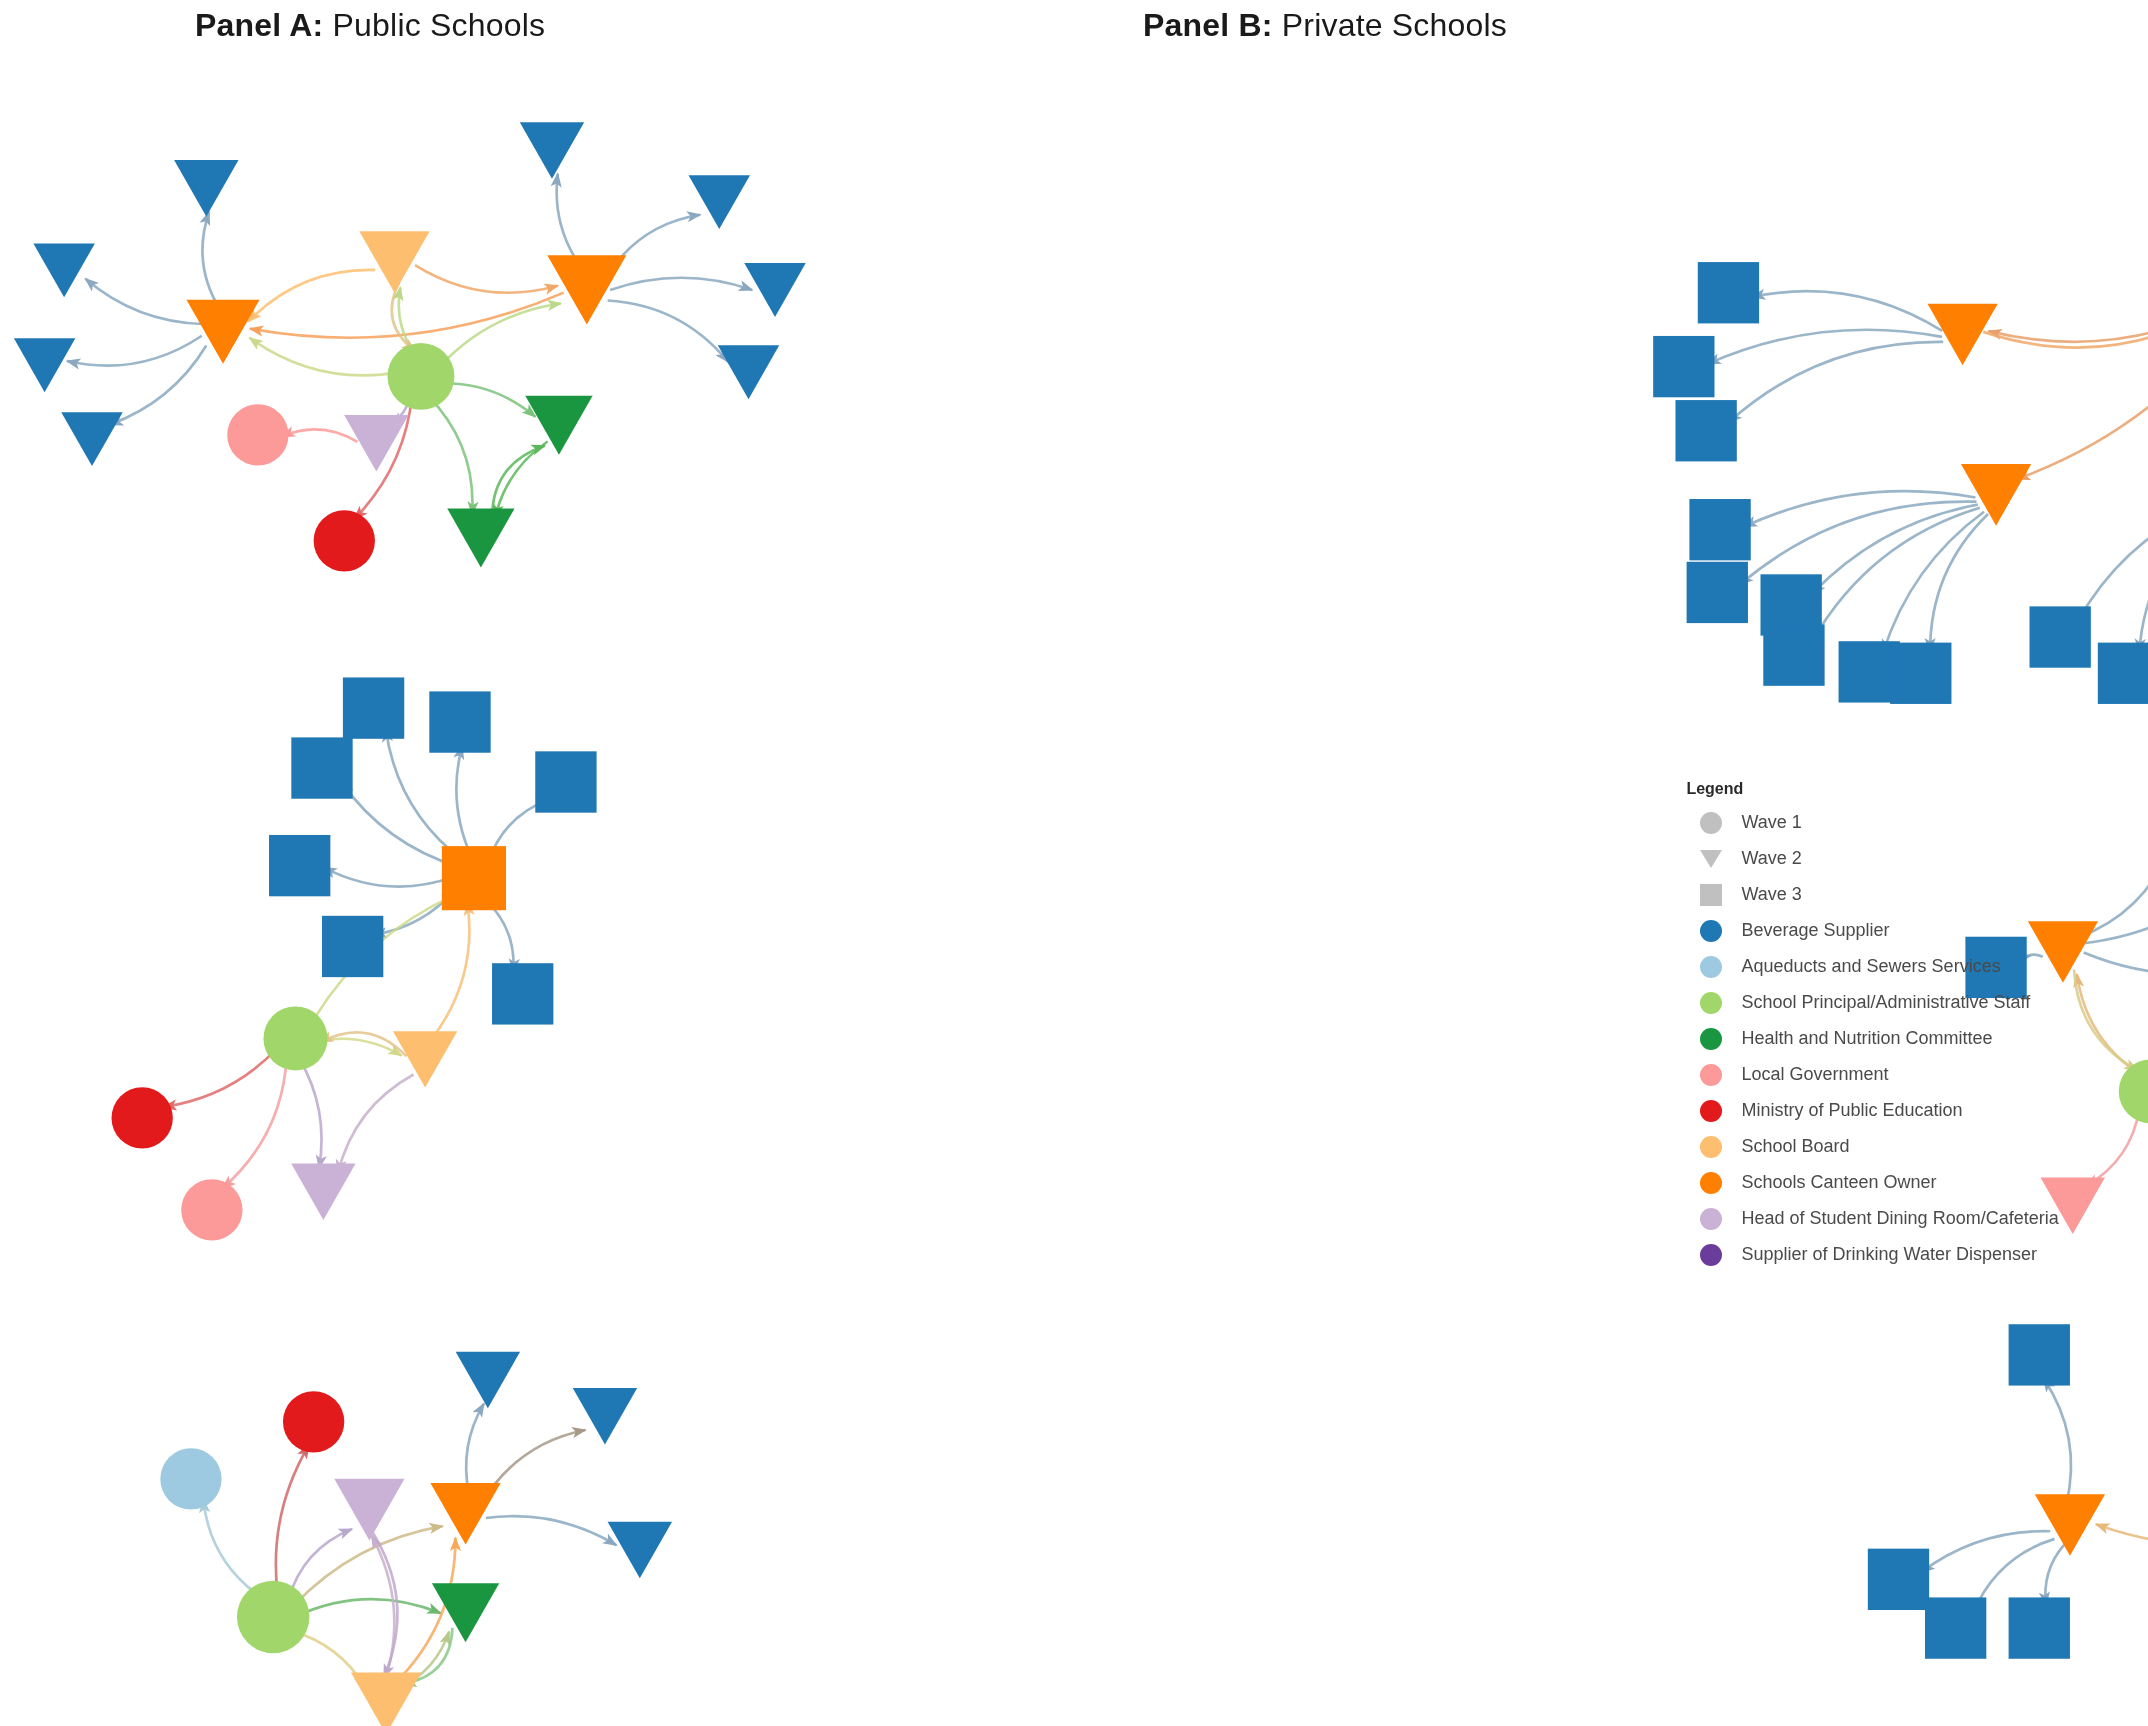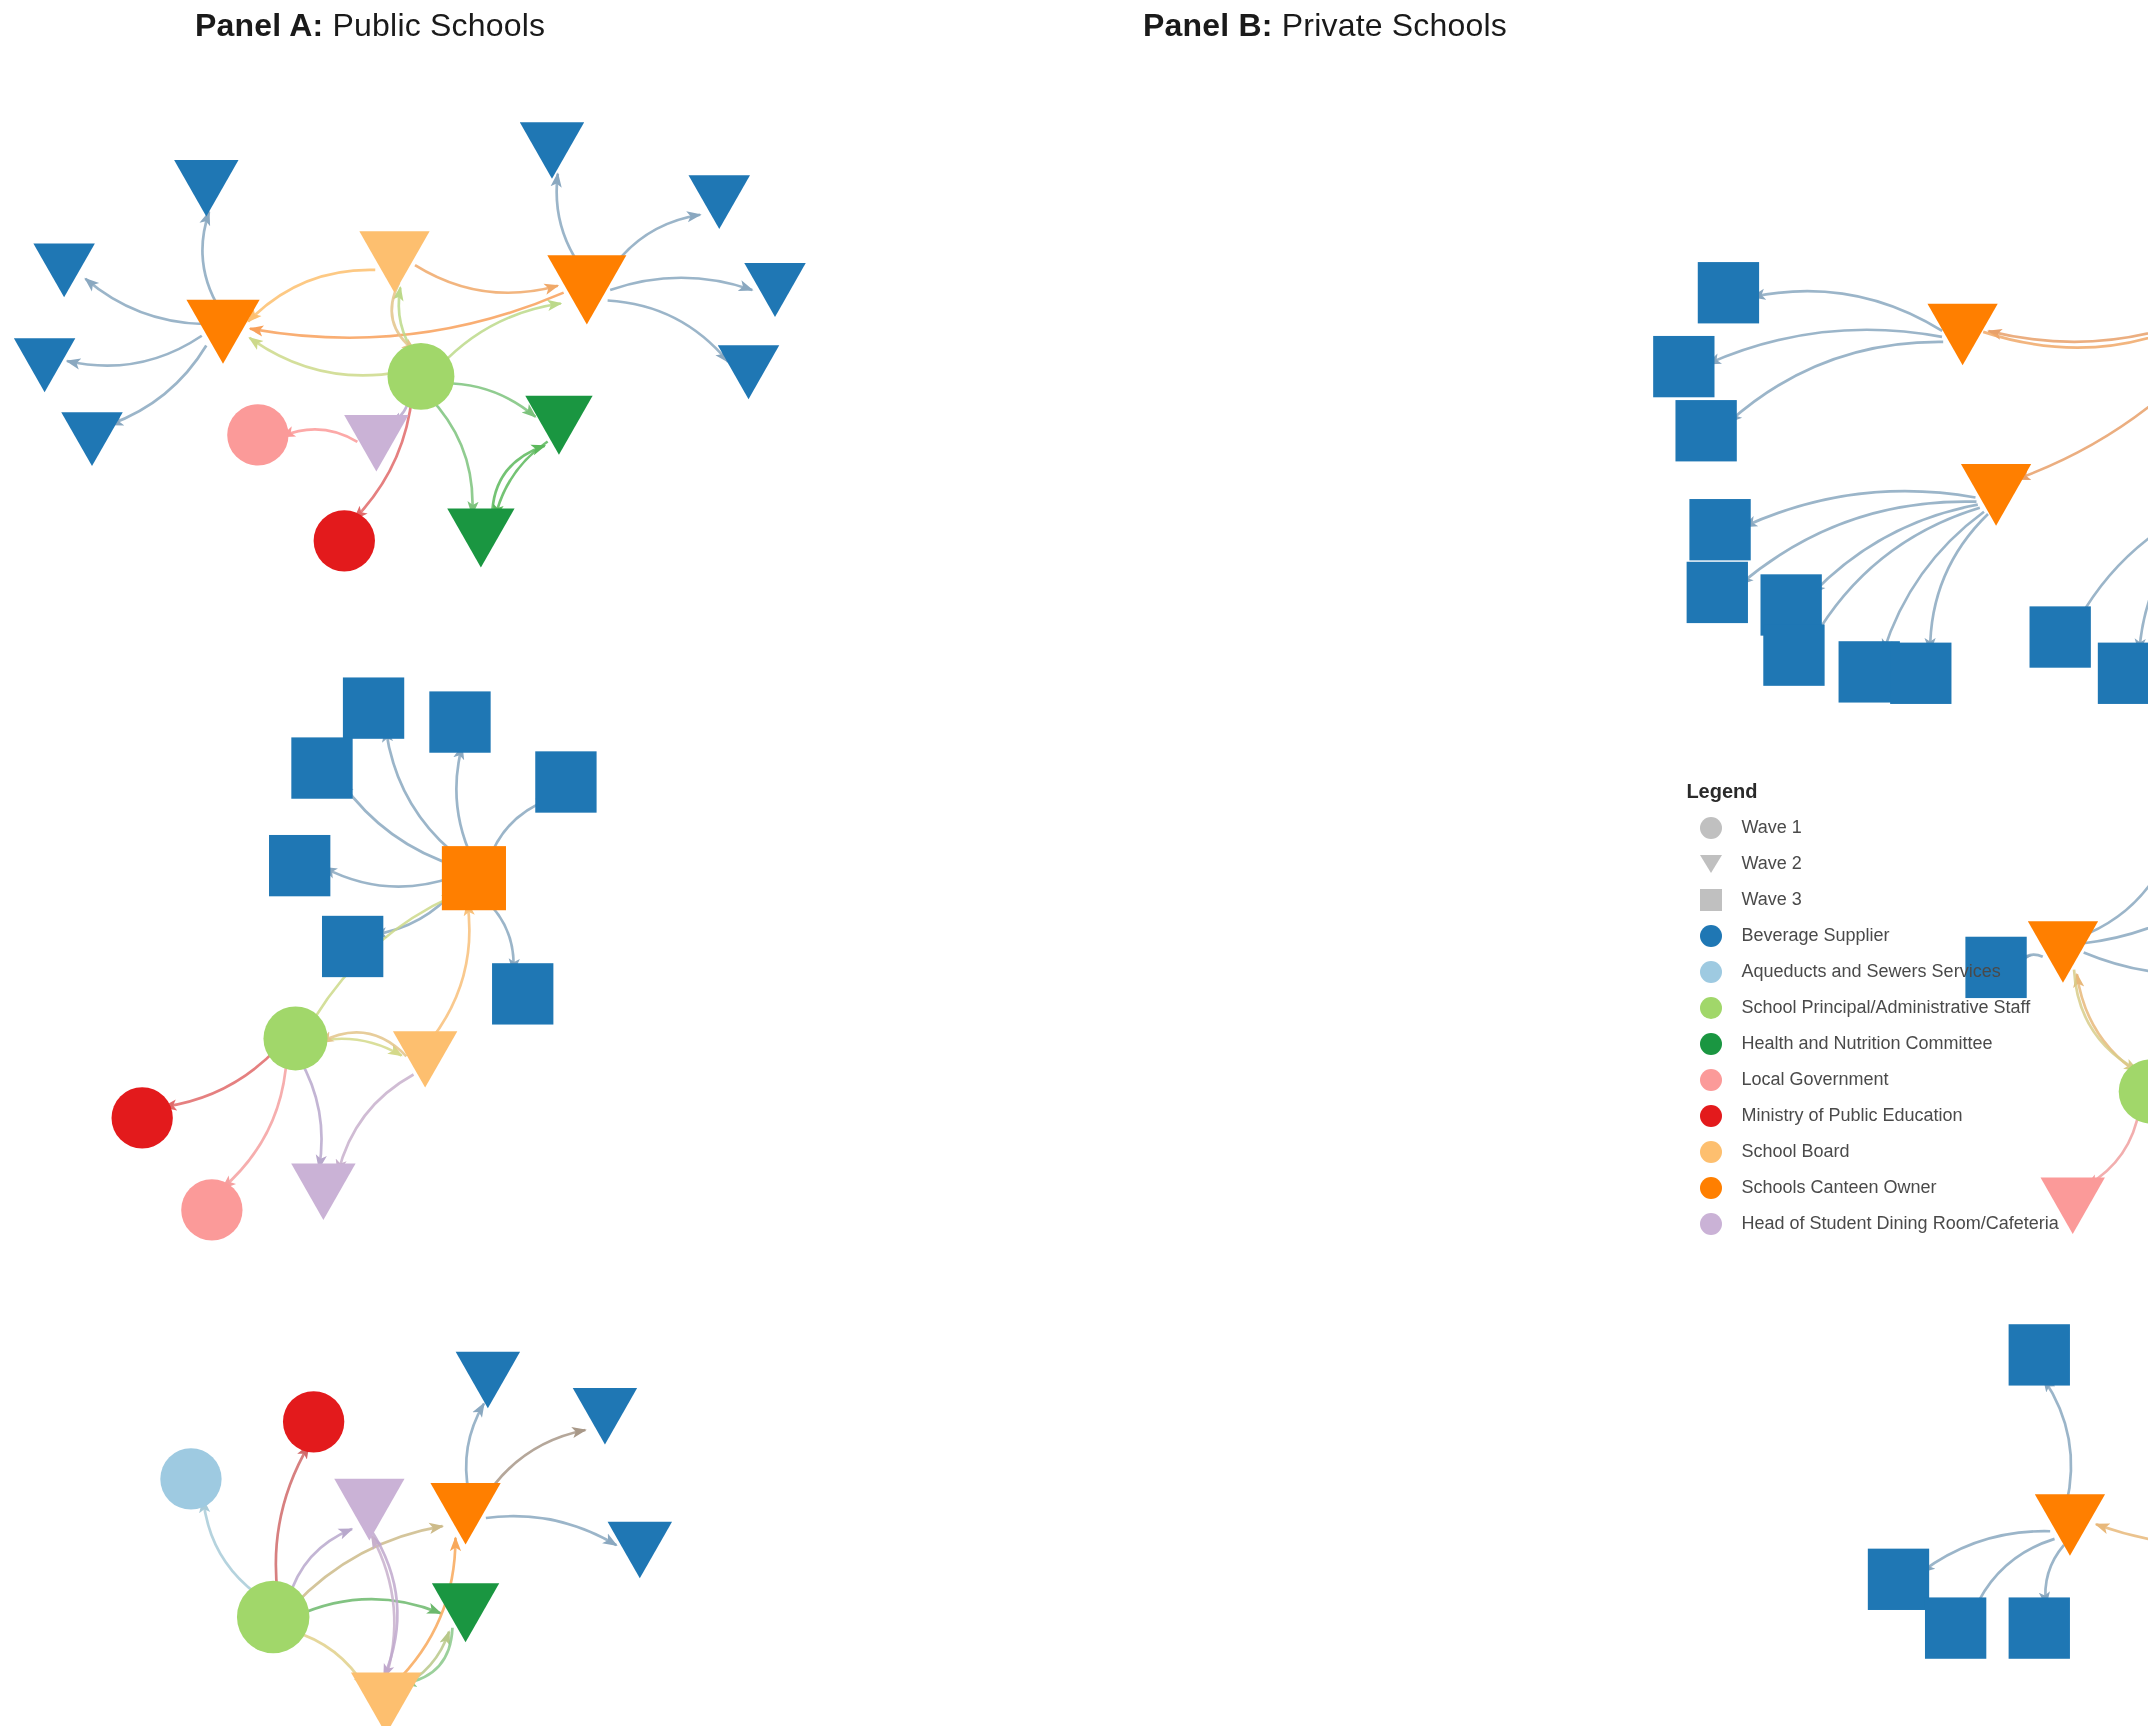--- a/index.html
+++ b/index.html
@@ -24,21 +24,21 @@
 
   svg.net{position:absolute;left:0;top:0;width:2148px;height:1726px;overflow:visible;pointer-events:none;}
 
   
   #legend{
     position:absolute;
     left:1678px;top:780px;
     width:470px;
   }
   #legend-title{
-    font-size:20px;font-weight:bold;color:#2a2a2a;
+    font-size:16px;font-weight:bold;color:#2a2a2a;
     margin:0 0 6.7px 8.4px;
   }
   .legend-row{
     display:flex;align-items:center;
     height:36px;
     padding-left:20px;
   }
   .legend-swatch{
     width:25px;height:25px;margin-right:18.5px;
     flex:0 0 25px;display:flex;align-items:center;justify-content:center;
@@ -434,17 +434,23 @@
             <div class="sw-circle" style="background: rgb(255, 127, 0);"></div>
           </div>
           <div class="legend-label">Schools Canteen Owner</div>
         </div>
         <div class="legend-row">
           <div class="legend-swatch">
             <div class="sw-circle" style="background: rgb(202, 178, 214);"></div>
           </div>
           <div class="legend-label">Head of Student Dining Room/Cafeteria</div>
         </div>
+        <div class="legend-row">
+          <div class="legend-swatch">
+            <div class="sw-circle" style="background: rgb(106, 61, 154);"></div>
+          </div>
+          <div class="legend-label">Supplier of Drinking Water Dispenser</div>
+        </div>
       </div>
   </div>
 
 </div>
 
 
 </body></html>

